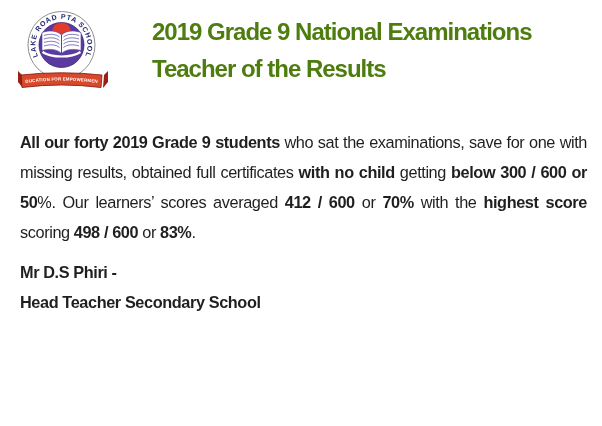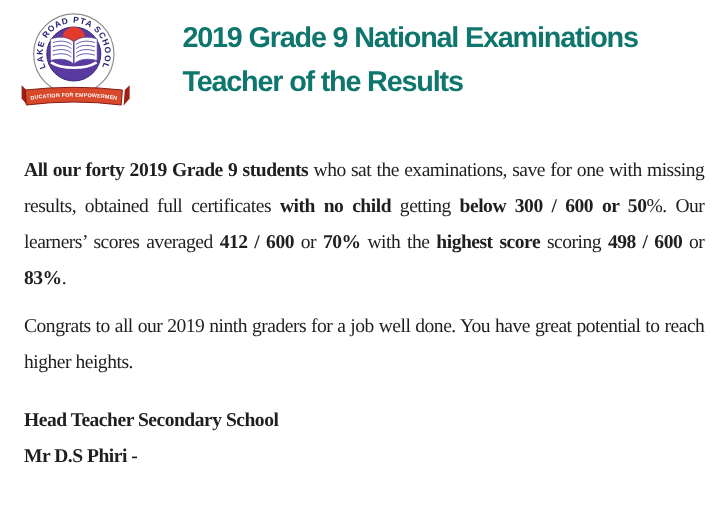--- a/index.html
+++ b/index.html
@@ -10,29 +10,29 @@
     position: relative;
     overflow: hidden;
   }
   .page { position: absolute; inset: 0; background: #ffffff; }
 
   .logo { position: absolute; left: 16px; top: 8px; }
 
   .title {
     position: absolute; left: 152px; top: 13px;
     font-weight: bold; font-size: 24px; line-height: 37px;
-    letter-spacing: -1px; color: #0f766e; white-space: nowrap;
+    letter-spacing: -1px; color: #4d7c0f; white-space: nowrap;
   }
 
   .content {
     position: absolute; left: 20px; right: 15px; top: 127px;
     font-size: 16.3px; line-height: 30px; letter-spacing: -0.4px;
     color: #1f1f1f;
   }
-  .content p { margin: 0 0 10px 0; text-align: justify; font-family: Liberation Serif, serif; }
+  .content p { margin: 0 0 10px 0; text-align: justify; }
   .content p.p2 { margin-bottom: 18px; }
   .content b { font-weight: bold; }
   .sig { font-weight: bold; text-align: left !important; }
   .sig span { display: block; }
 </style>
 </head>
 <body>
 
 <div class="page">
 
@@ -77,20 +77,19 @@
     </g>
   </svg>
 
   <header class="title">
     <div>2019 Grade 9 National Examinations</div>
     <div>Teacher of the Results</div>
   </header>
 
   <main class="content">
     <p><b>All our forty 2019 Grade 9 students</b><span> who sat the examinations, save for one with missing results, obtained full certificates </span><b>with no child</b><span> getting </span><b>below 300 / 600 or 50</b><span>%. Our learners’ scores averaged </span><b>412 / 600</b><span> or </span><b>70%</b><span> with the </span><b>highest score</b><span> scoring </span><b>498 / 600</b><span> or </span><b>83%</b><span>.</span></p>
-    <p class="p2">Congrats to all our 2019 ninth graders for a job well done. You have great potential to reach higher heights.</p>
     <p class="sig">
+      <span>Mr D.S Phiri -</span>
       <span>Head Teacher Secondary School</span>
-      <span>Mr D.S Phiri -</span>
     </p>
   </main>
 
 </div>
 
 </body></html>

